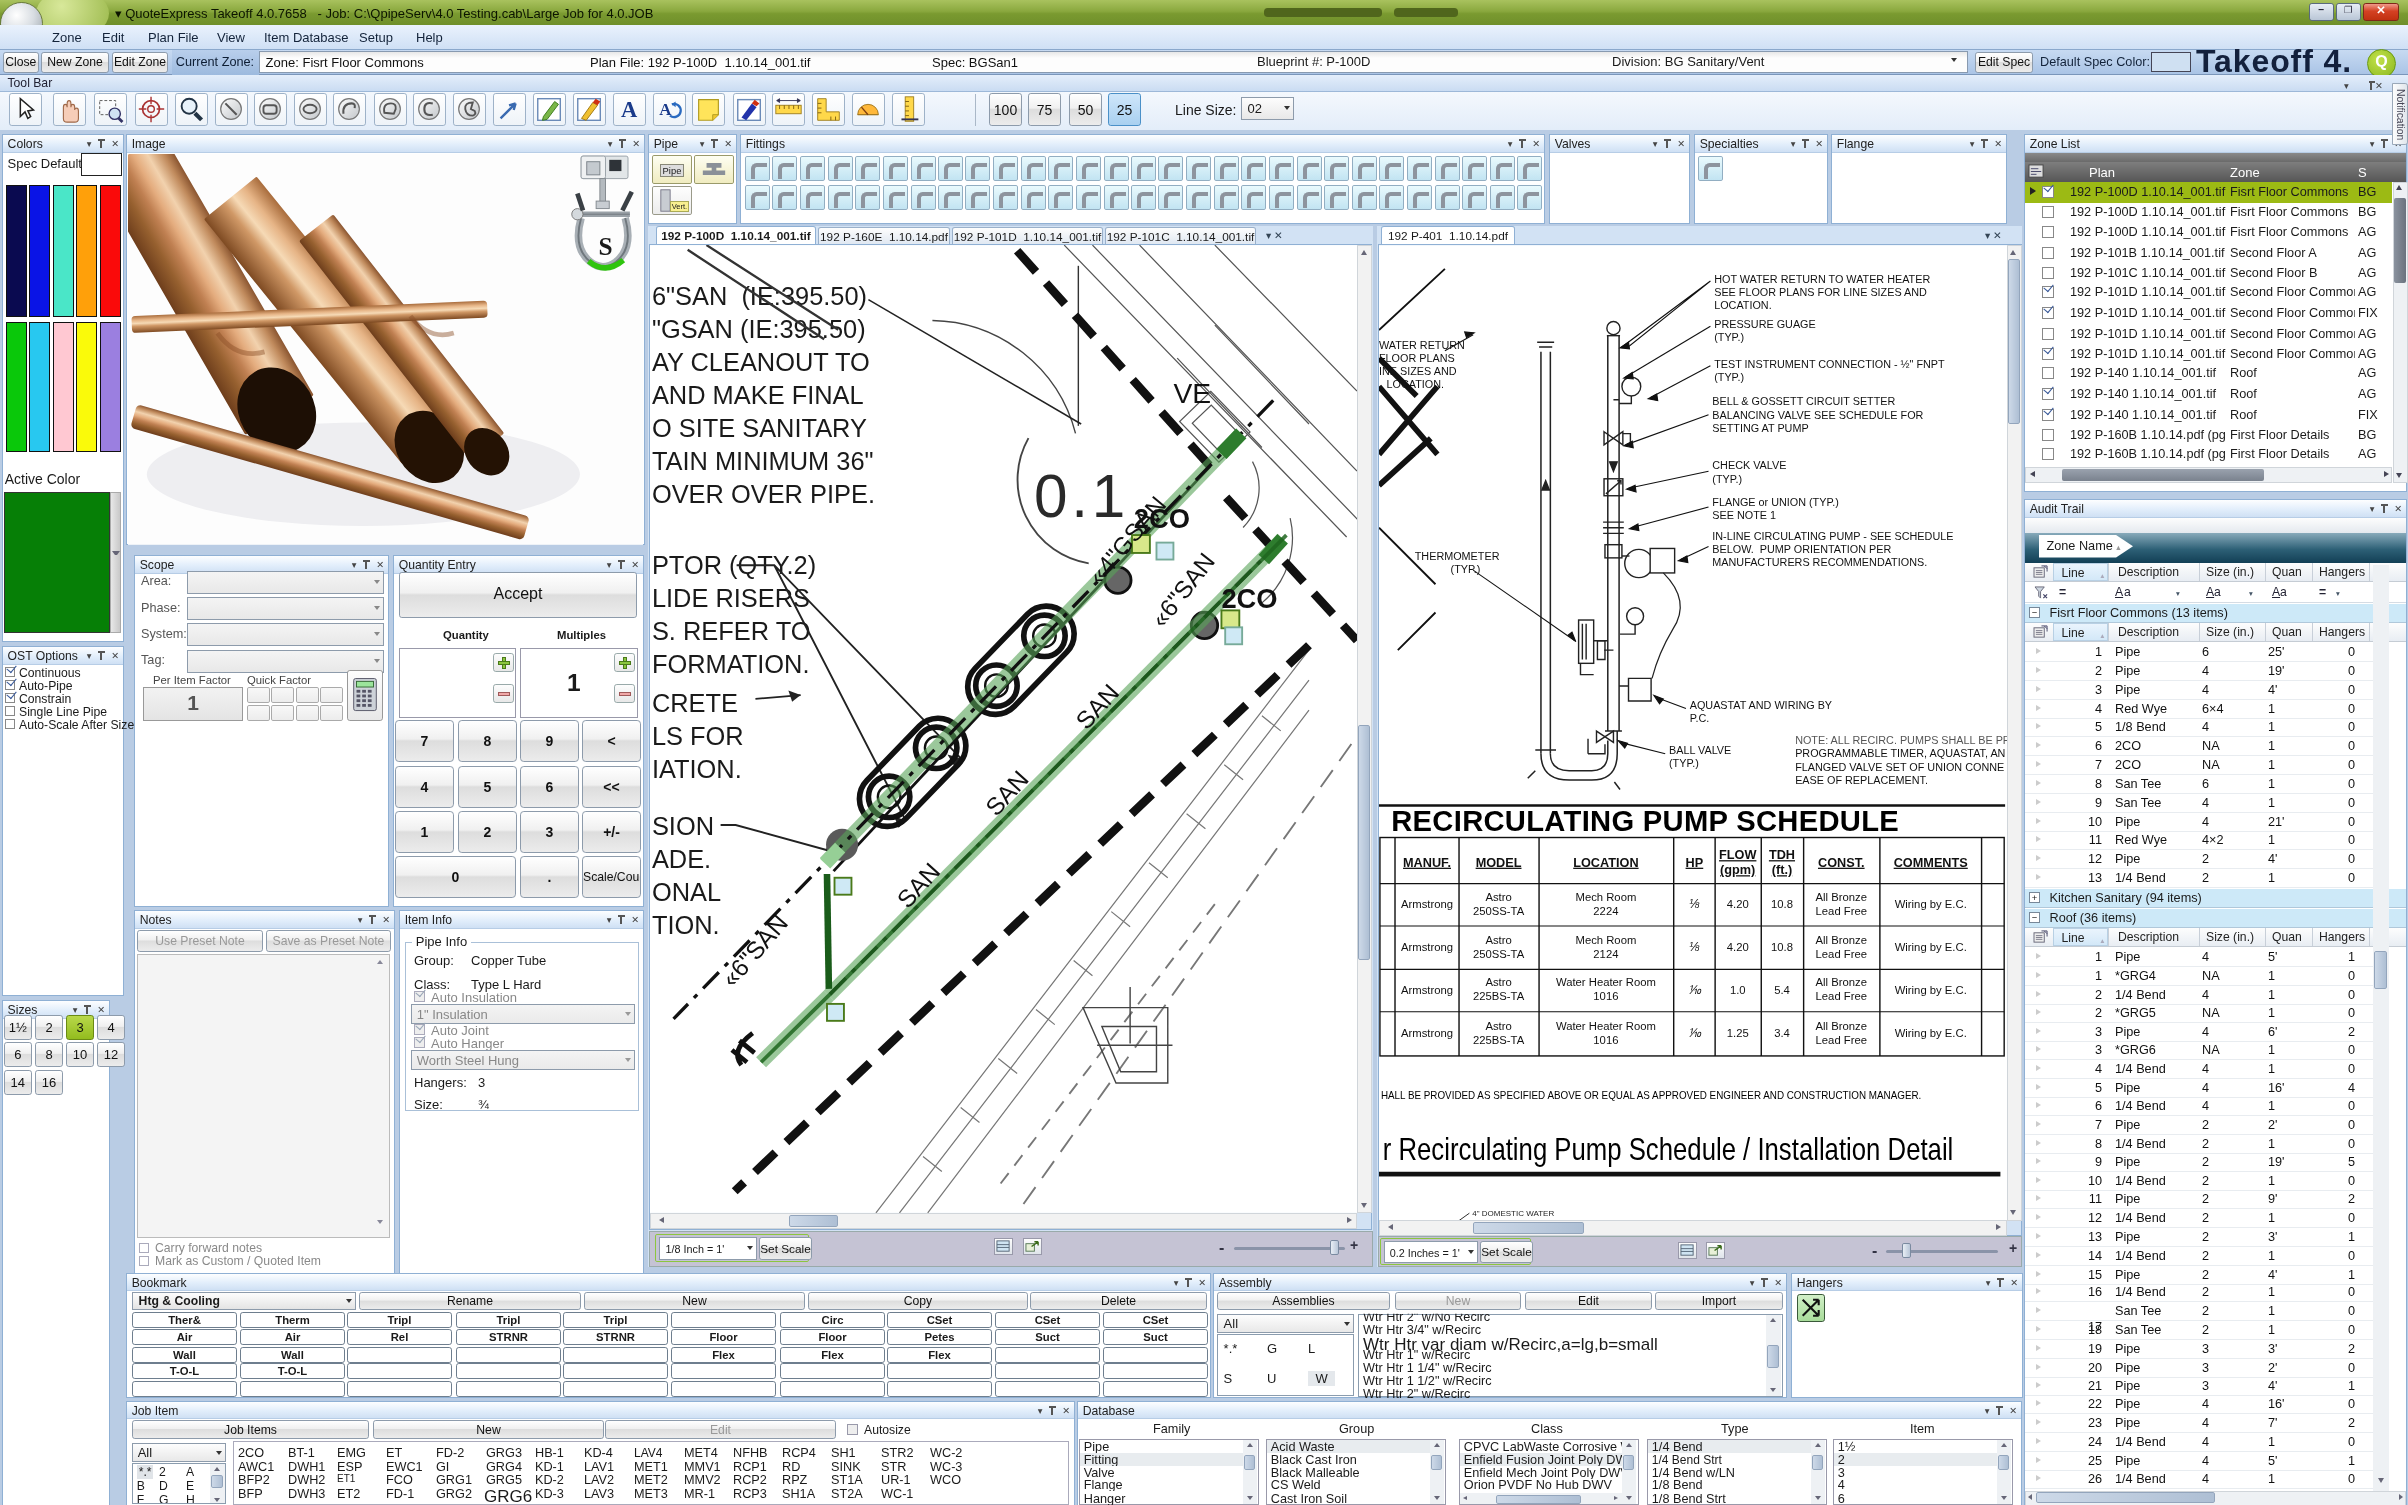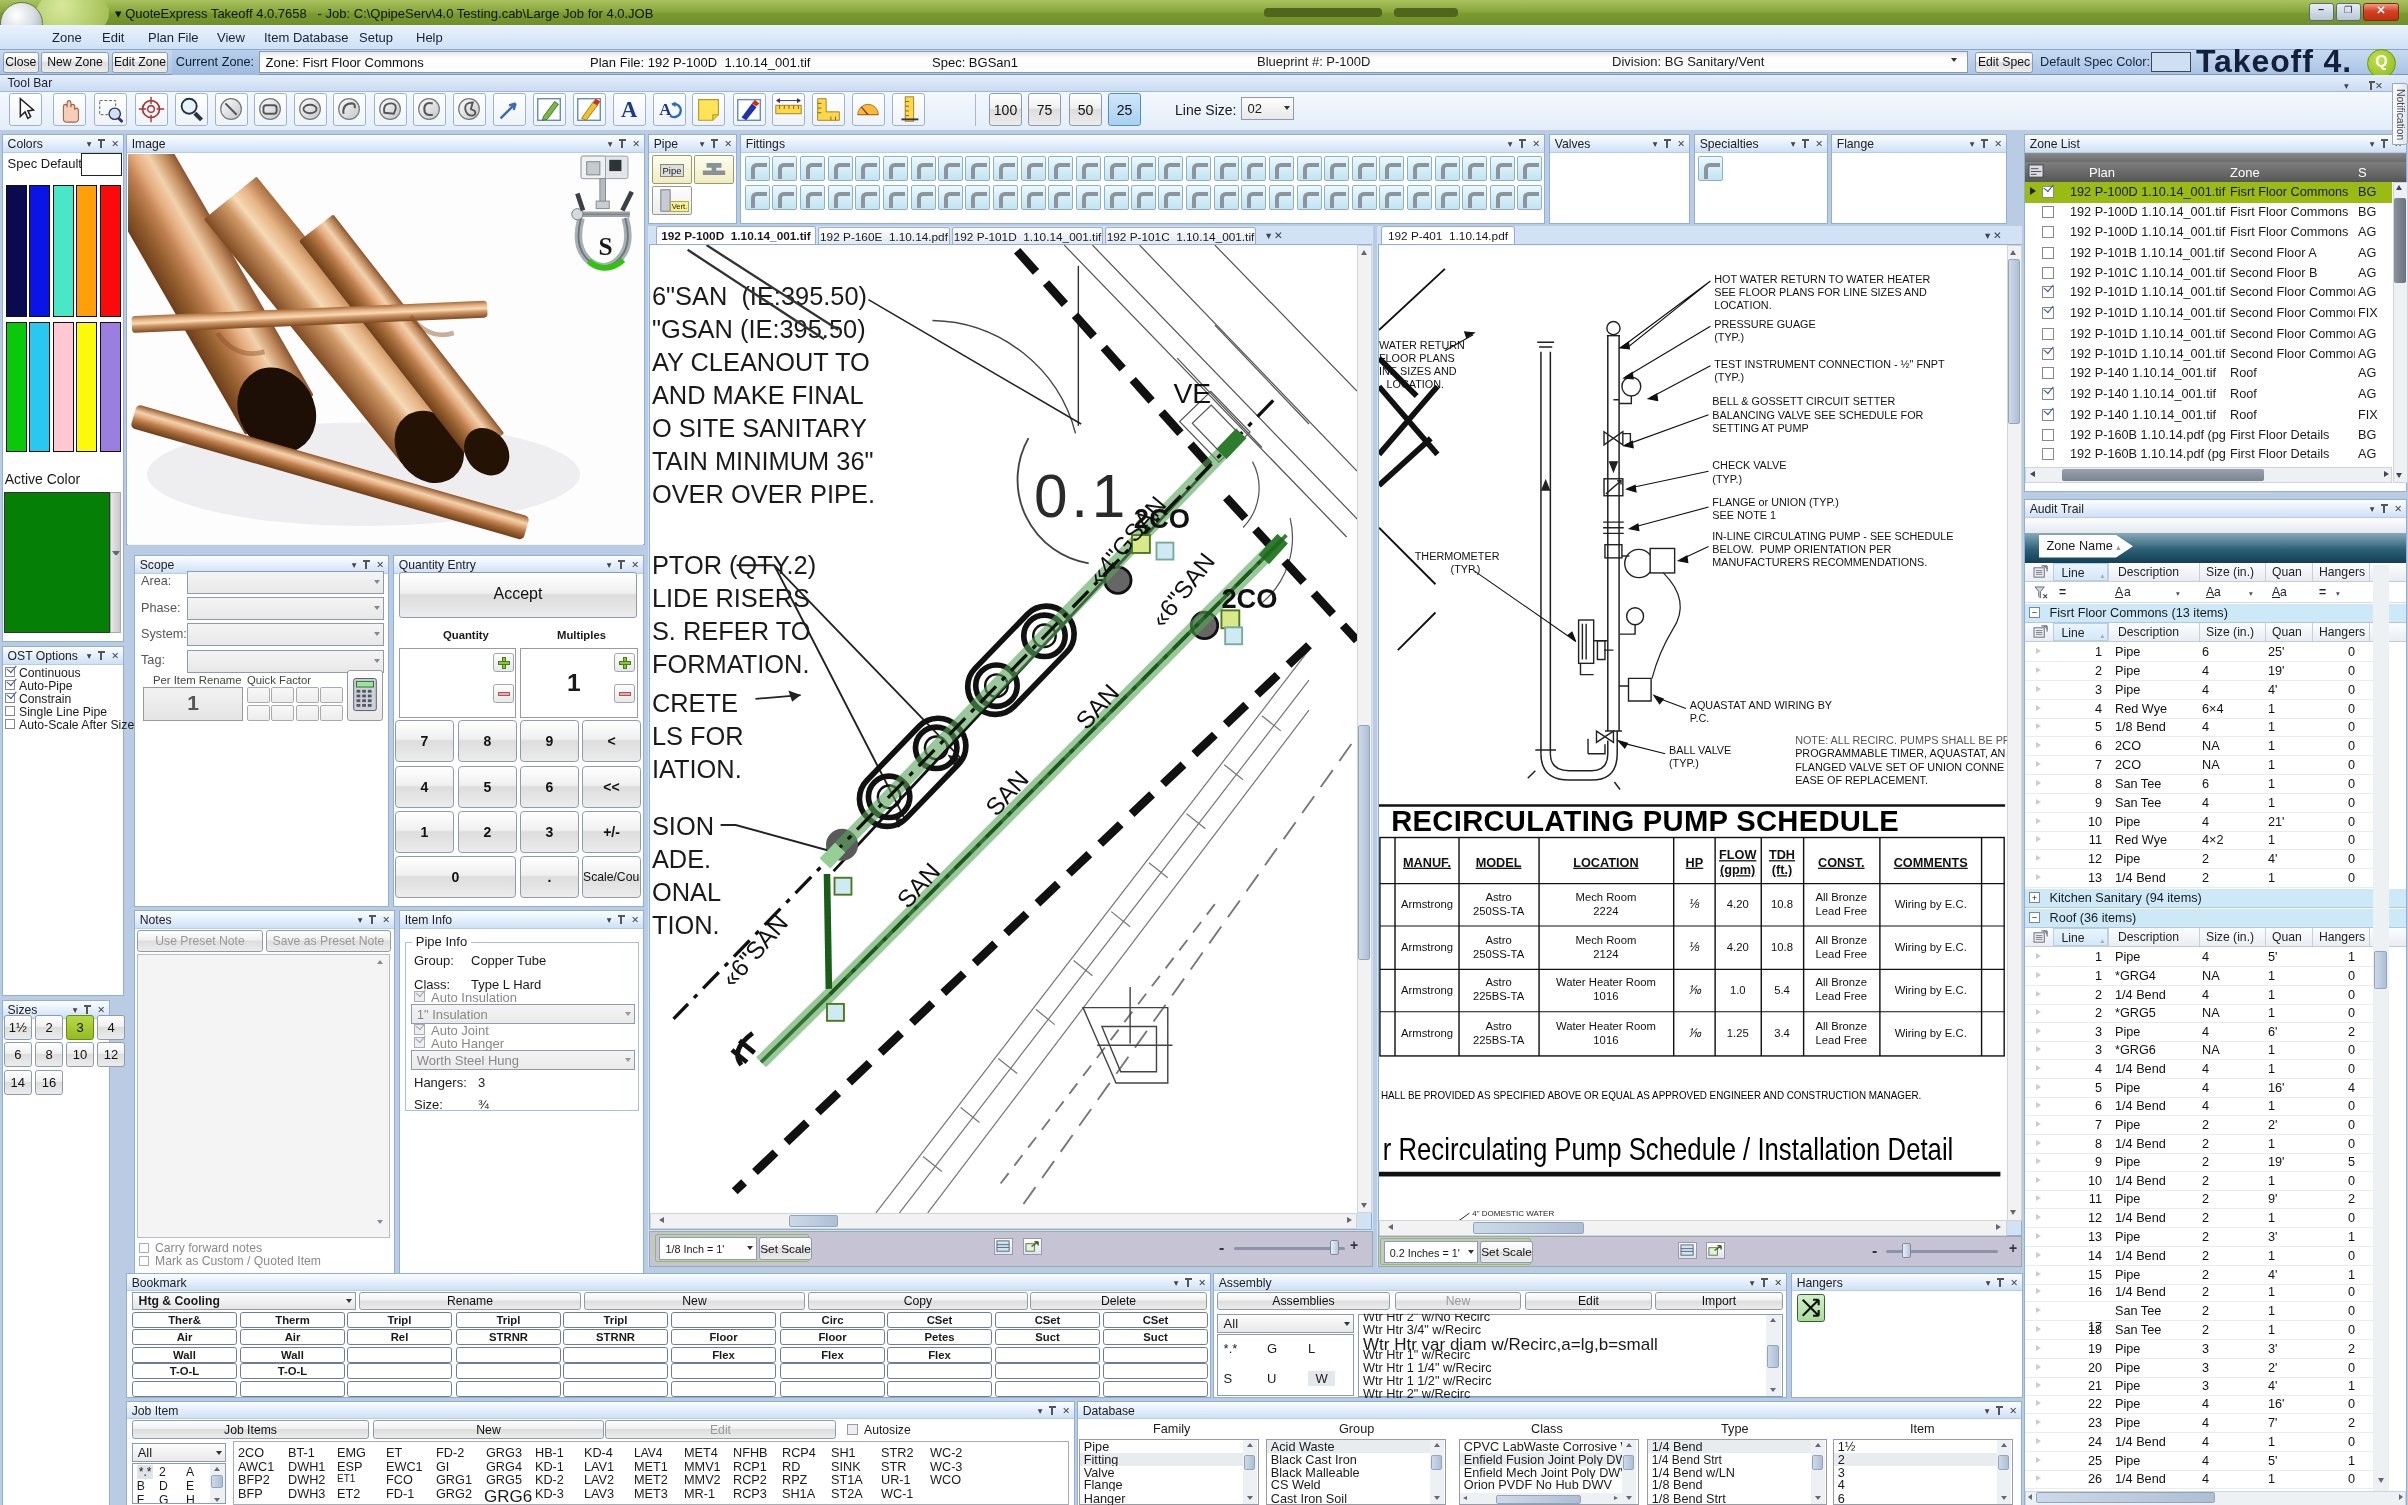--- a/index.html
+++ b/index.html
@@ -347,21 +347,21 @@
   </div>
 <span class="lbl" style="left:141px;top:627px;font-size:12.7px;color:#555">System:</span>
 <div class="dd" style="left:187px;top:623px;width:197px;height:22.6px;background:linear-gradient(#f4f4f4,#e8e8e8)">
     <div class="dda" style="border-top-color:#888"></div>
   </div>
 <span class="lbl" style="left:141px;top:653px;font-size:12.7px;color:#555">Tag:</span>
 <div class="dd" style="left:187px;top:650px;width:197px;height:22.6px;background:linear-gradient(#f4f4f4,#e8e8e8)">
     <div class="dda" style="border-top-color:#888"></div>
   </div>
 
-<span class="lbl" style="left:153px;top:674px;font-size:11.3px;color:#444">Per Item Rename</span>
+<span class="lbl" style="left:153px;top:674px;font-size:11.3px;color:#444">Per Item Factor</span>
 <span class="lbl" style="left:247px;top:674px;font-size:11.3px;color:#444">Quick Factor</span>
 <div class="a" style="left:143px;top:687px;width:100px;height:34px;background:linear-gradient(#f2f2f2,#e4e4e4);border:0.9px solid #999;text-align:center;font-size:21px;font-weight:bold;color:#555;padding-top:2.8px">1</div>
 
 <div class="a" style="left:247px;top:687px;width:22.6px;height:16px;background:linear-gradient(#f8f8f8,#ececec);border:0.9px solid #aaa;border-radius:1.9px"></div>
 <div class="a" style="left:271px;top:687px;width:22.6px;height:16px;background:linear-gradient(#f8f8f8,#ececec);border:0.9px solid #aaa;border-radius:1.9px"></div>
 <div class="a" style="left:296px;top:687px;width:22.6px;height:16px;background:linear-gradient(#f8f8f8,#ececec);border:0.9px solid #aaa;border-radius:1.9px"></div>
 <div class="a" style="left:320px;top:687px;width:22.6px;height:16px;background:linear-gradient(#f8f8f8,#ececec);border:0.9px solid #aaa;border-radius:1.9px"></div>
 <div class="a" style="left:247px;top:705px;width:22.6px;height:16px;background:linear-gradient(#f8f8f8,#ececec);border:0.9px solid #aaa;border-radius:1.9px"></div>
 <div class="a" style="left:271px;top:705px;width:22.6px;height:16px;background:linear-gradient(#f8f8f8,#ececec);border:0.9px solid #aaa;border-radius:1.9px"></div>
 <div class="a" style="left:296px;top:705px;width:22.6px;height:16px;background:linear-gradient(#f8f8f8,#ececec);border:0.9px solid #aaa;border-radius:1.9px"></div>

